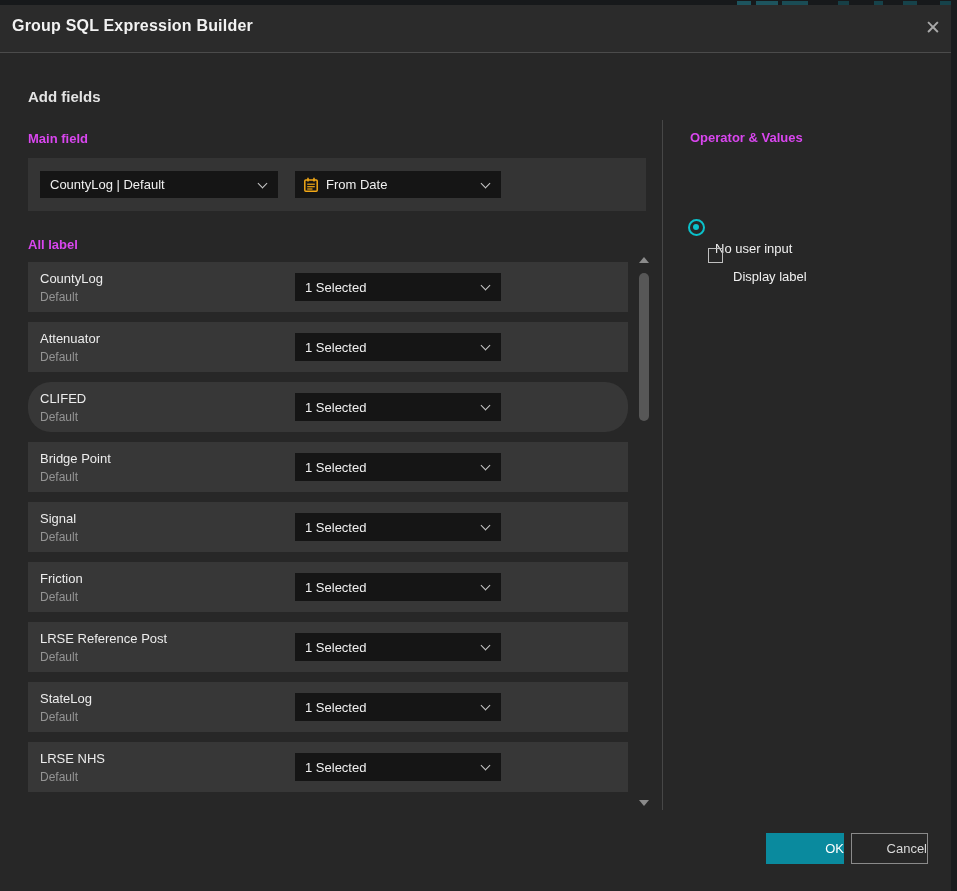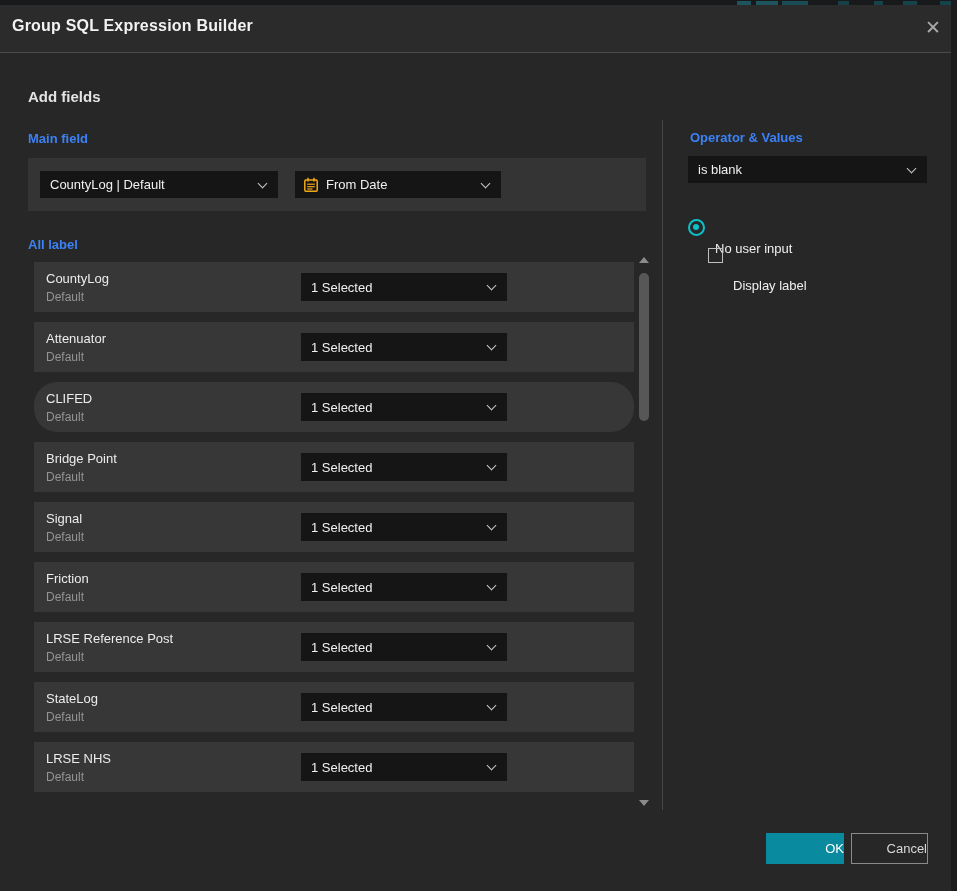--- a/index.html
+++ b/index.html
@@ -16,36 +16,36 @@
   .frag { position:absolute; top:1px; height:4px; }
 
   
   .titlebar { left:0; top:5px; width:957px; height:47px; background:#2b2b2b; }
   .dlg-title { left:12px; top:17px; font-size:16px; font-weight:700; color:#f2f2f2; letter-spacing:0.2px; }
   .close-btn { left:921px; top:16px; width:24px; height:24px; color:#a9a9a9;
     font-size:19px; line-height:24px; text-align:center; cursor:pointer; }
   .hdivider { left:0; top:52px; width:957px; height:1px; background:#4b4b4b; }
 
   .section-heading { font-size:15px; font-weight:700; color:#e3e3e3; }
-  .sub-label { font-size:13px; font-weight:700; color:#3b82f6; }
+  .sub-label { font-size:13px; font-weight:700; color:#d946ef; }
 
   .panel { background:#343434; }
 
   .dropdown {
     position:absolute; background:#151515; color:#f0f0f0;
     display:flex; align-items:center; font-size:13px; cursor:pointer;
   }
   .dropdown .dd-text { padding-left:10px; flex:1; white-space:nowrap; overflow:hidden; }
   .chev {
     width:7px; height:7px; border-right:1.5px solid #c9c9c9; border-bottom:1.5px solid #c9c9c9;
     transform: rotate(45deg); margin-right:12px; margin-top:-3px; flex:none;
   }
 
   
-  .field-row { position:absolute; left:34px; width:600px; height:50px; background:#373737; }
+  .field-row { position:absolute; left:28px; width:600px; height:50px; background:#373737; }
   .row-name { position:absolute; left:12px; top:9px; font-size:13px; color:#ececec; }
   .row-sub  { position:absolute; left:12px; top:28px; font-size:12px; color:#949494; }
 
   
   .scrollbar { left:637px; top:255px; width:14px; height:553px; }
   .sb-arrow-up, .sb-arrow-down {
     position:absolute; left:2px; width:0; height:0; cursor:pointer;
     border-left:5px solid transparent; border-right:5px solid transparent;
   }
   .sb-arrow-up { top:2px; border-bottom:6px solid #8b8b8b; }
@@ -208,29 +208,25 @@
 
   <div class="abs scrollbar">
     <div class="sb-arrow-up"></div>
     <div class="sb-thumb"></div>
     <div class="sb-arrow-down"></div>
   </div>
 
   <div class="abs vdivider"></div>
 
   <div class="abs sub-label" style="left:690px; top:130px;">Operator &amp; Values</div>
-  <div class="dropdown" style="left:688px; top:156px; width:239px; height:27px;">
-    <span class="dd-text">is blank</span>
-    <span class="chev"></span>
-  </div>
 
   <div class="radio-outer" style="left:688px; top:219px;">
     <div class="radio-dot"></div>
   </div>
   <div class="ctl-label" style="left:715px; top:221px;">No user input</div>
 
   <div class="checkbox" style="left:708px; top:248px;"></div>
-  <div class="ctl-label" style="left:733px; top:258px;text-align:right;">Display label</div>
+  <div class="ctl-label" style="left:733px; top:249px;text-align:right;">Display label</div>
 
   <div class="btn btn-primary">OK</div>
   <div class="btn btn-secondary">Cancel</div>
 
 </div>
 
 </body></html>

